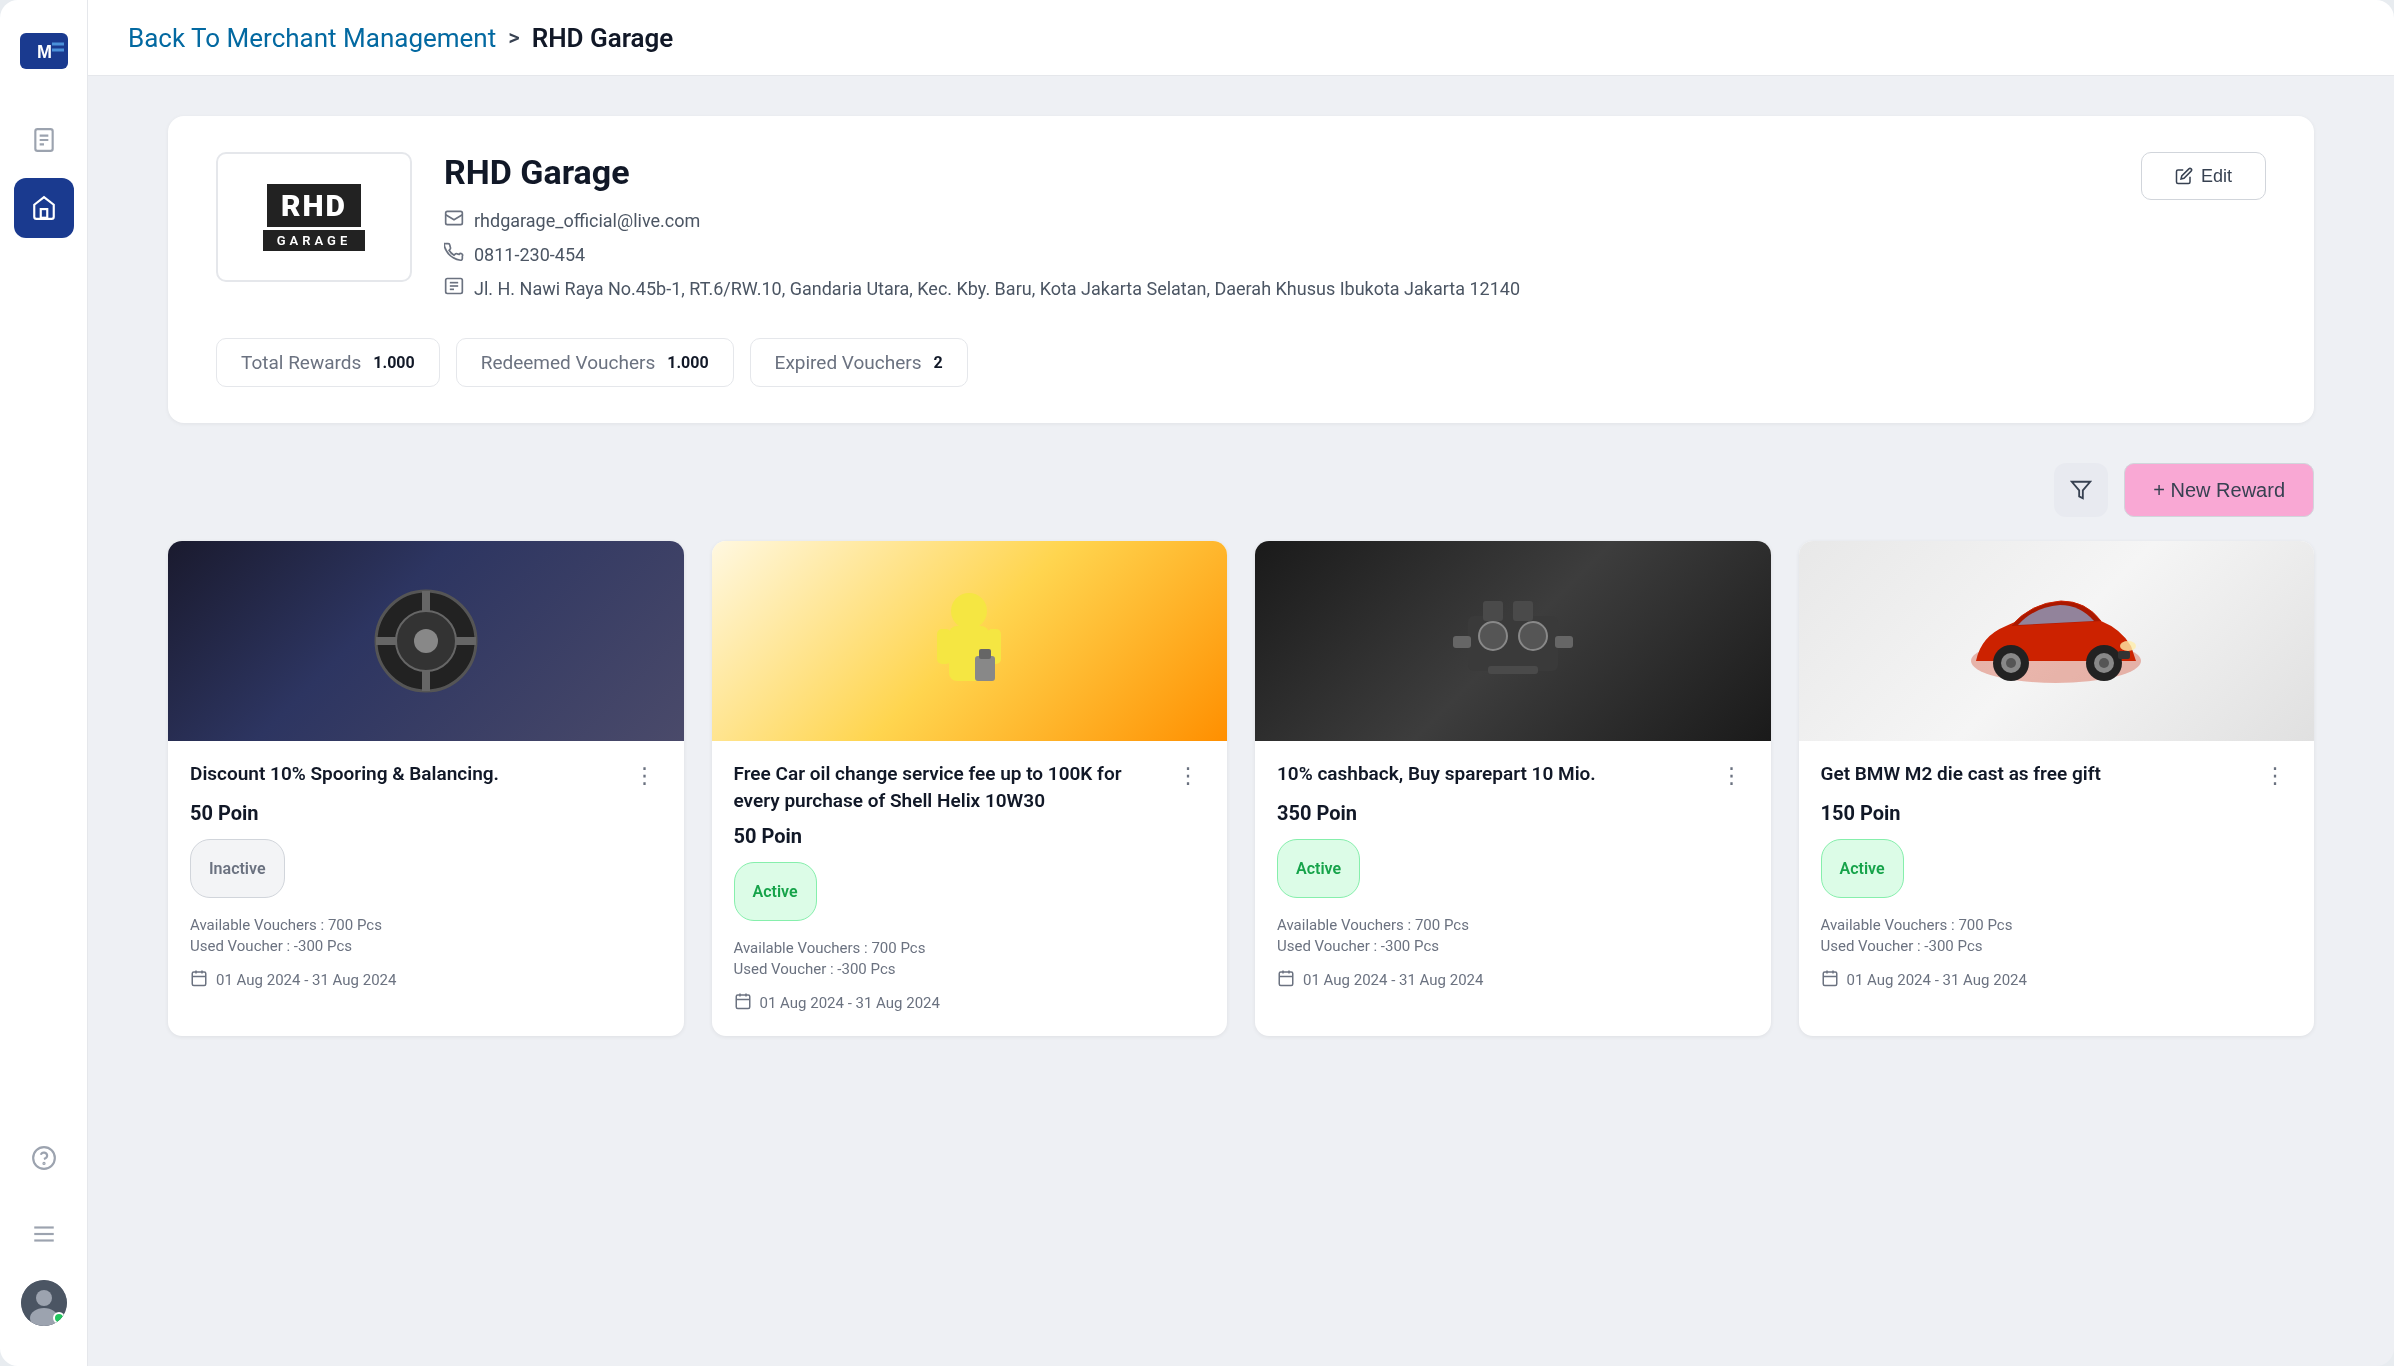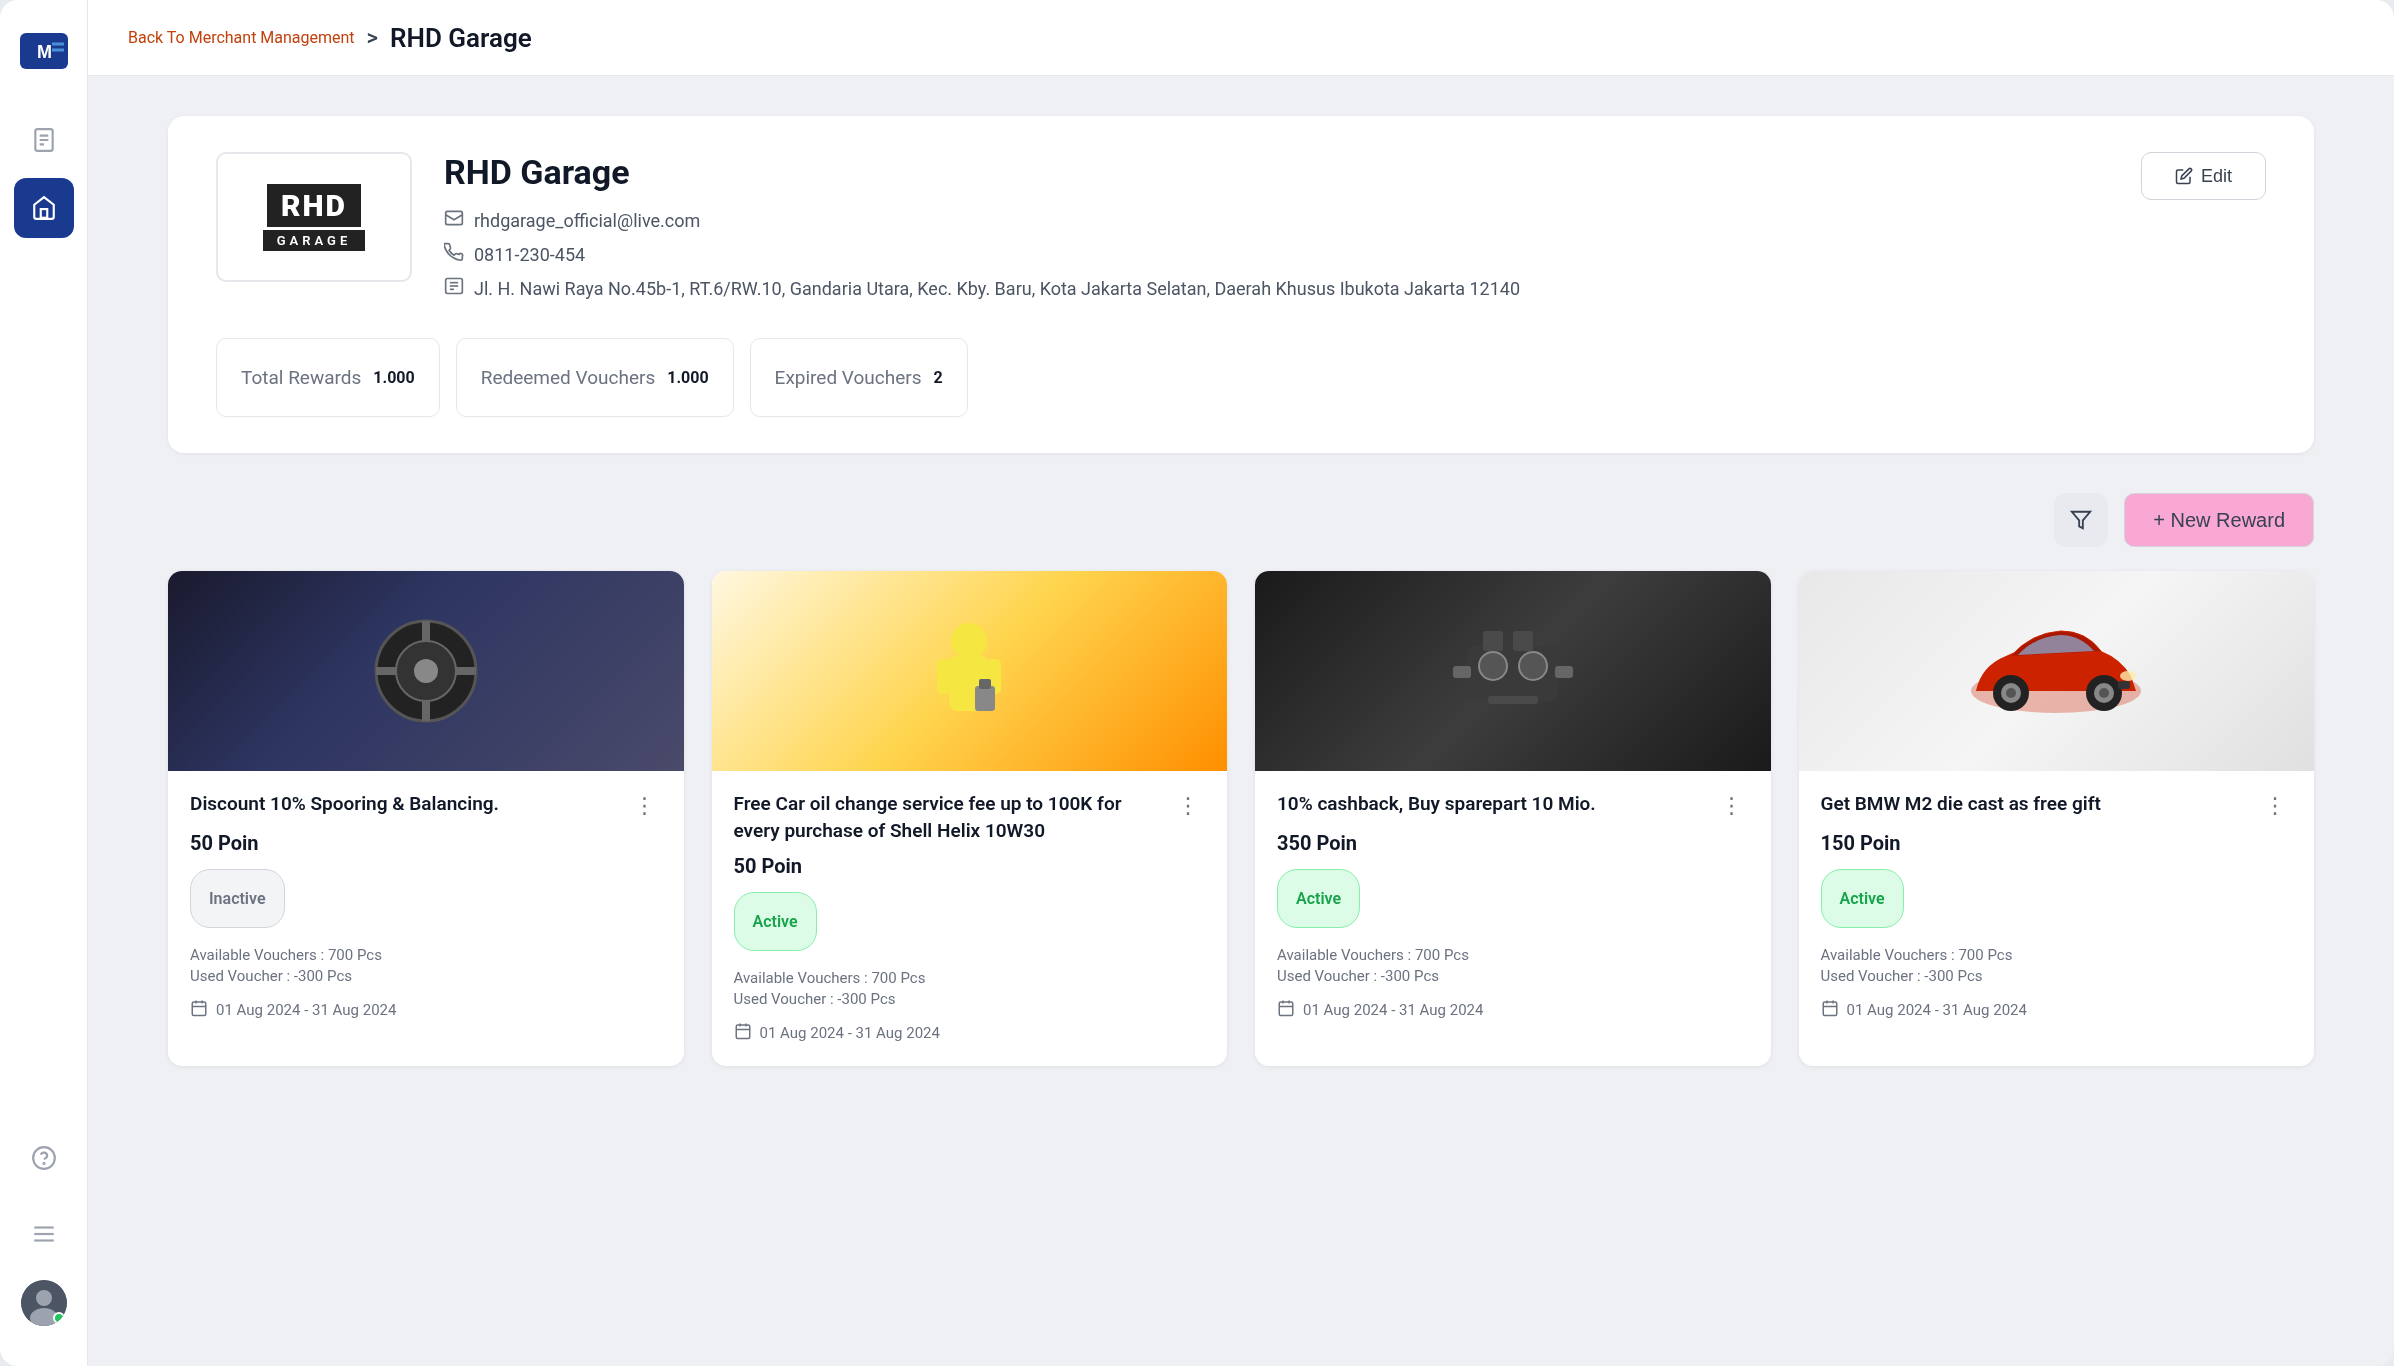--- a/index.html
+++ b/index.html
@@ -123,22 +123,22 @@
     .topbar {
       background: #fff;
       padding: 18px 40px;
       display: flex;
       align-items: center;
       gap: 12px;
       border-bottom: 1px solid #e5e7eb;
       height: 76px;
     }
     .breadcrumb-link {
-      color: #c2410c;
-      font-size: 16px;
+      color: #0369a1;
+      font-size: 26px;
       cursor: pointer;
       text-decoration: none;
     }
     .breadcrumb-sep {
       color: #374151;
       font-size: 22px;
       font-weight: 500;
     }
     .breadcrumb-current {
       color: #111827;
@@ -239,21 +239,21 @@
 
     
     .stats-row {
       display: flex;
       gap: 16px;
       margin-top: 4px;
     }
     .stat-box {
       border: 1.5px solid #e5e7eb;
       border-radius: 10px;
-      padding: 27px 24px;
+      padding: 12px 24px;
       display: flex;
       align-items: center;
       gap: 12px;
       font-size: 19px;
       color: #374151;
       background: #fff;
     }
     .stat-label {
       font-size: 19px;
       color: #6b7280;

